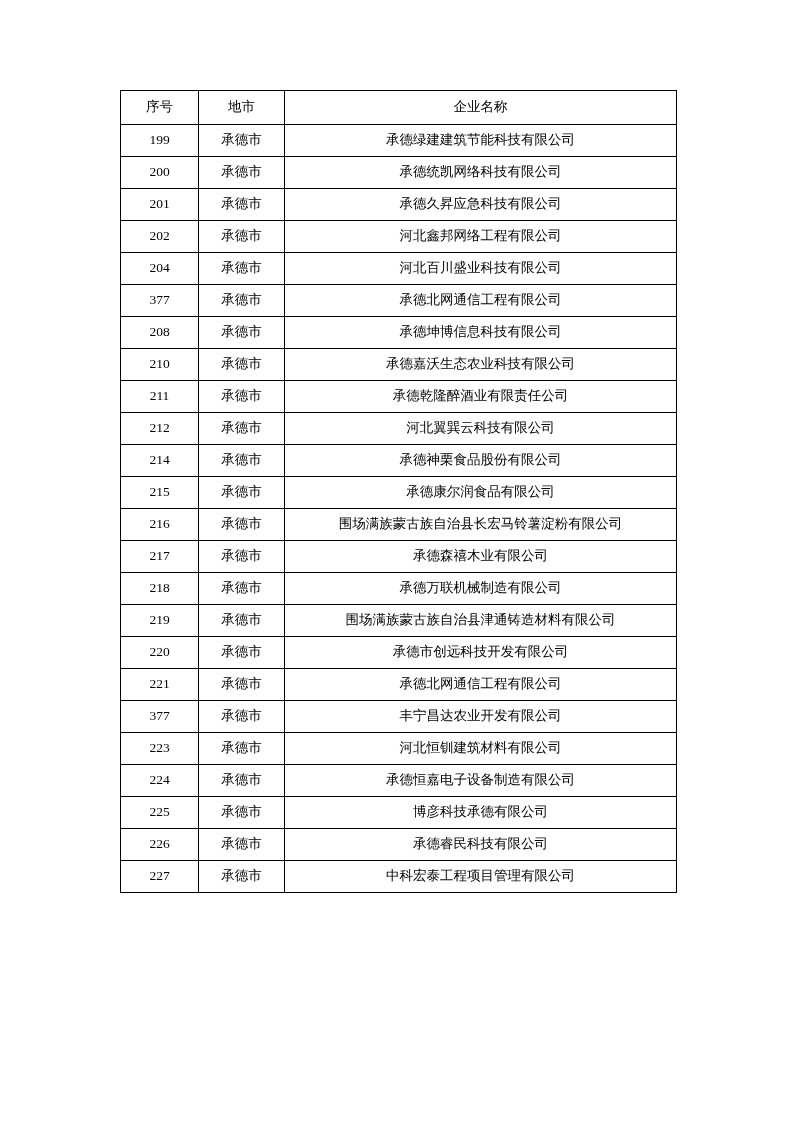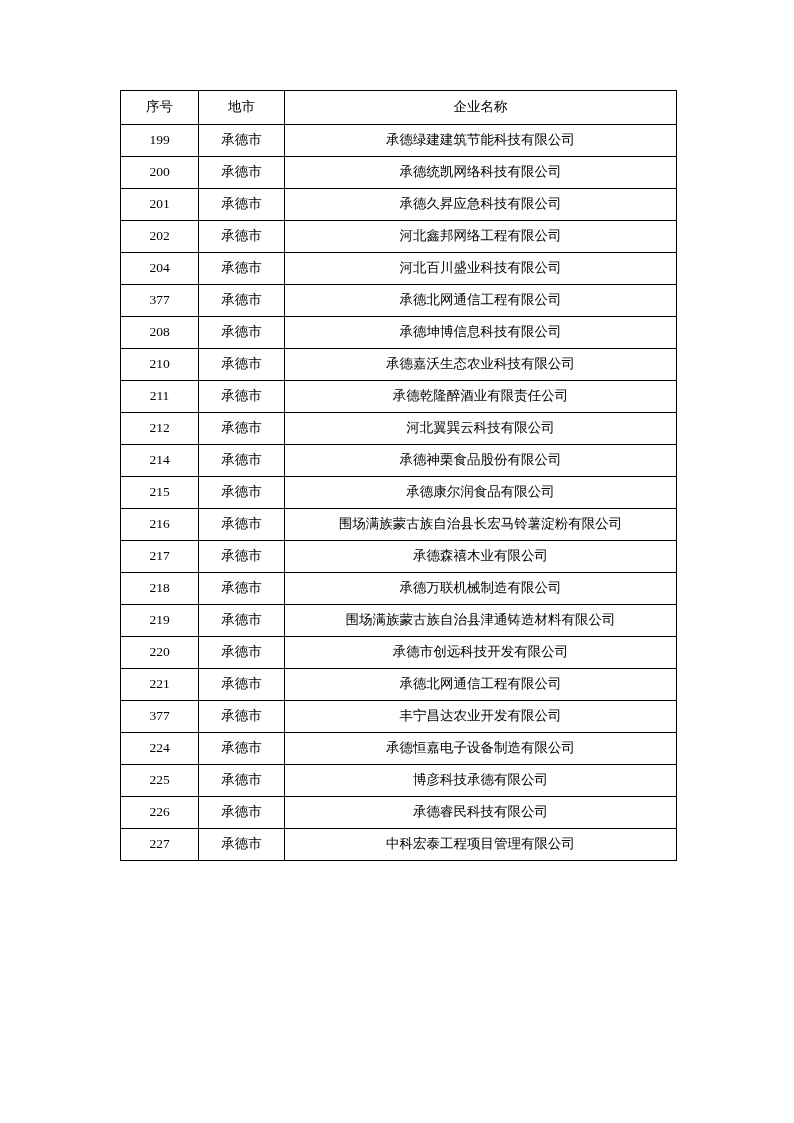--- a/index.html
+++ b/index.html
@@ -154,20 +154,25 @@
           <td class="idx">221</td>
           <td class="city">承德市</td>
           <td class="name">承德北网通信工程有限公司</td>
         </tr>
         <tr>
           <td class="idx">377</td>
           <td class="city">承德市</td>
           <td class="name">丰宁昌达农业开发有限公司</td>
         </tr>
         <tr>
+          <td class="idx">223</td>
+          <td class="city">承德市</td>
+          <td class="name">河北恒钏建筑材料有限公司</td>
+        </tr>
+        <tr>
           <td class="idx">224</td>
           <td class="city">承德市</td>
           <td class="name">承德恒嘉电子设备制造有限公司</td>
         </tr>
         <tr>
           <td class="idx">225</td>
           <td class="city">承德市</td>
           <td class="name">博彦科技承德有限公司</td>
         </tr>
         <tr>

